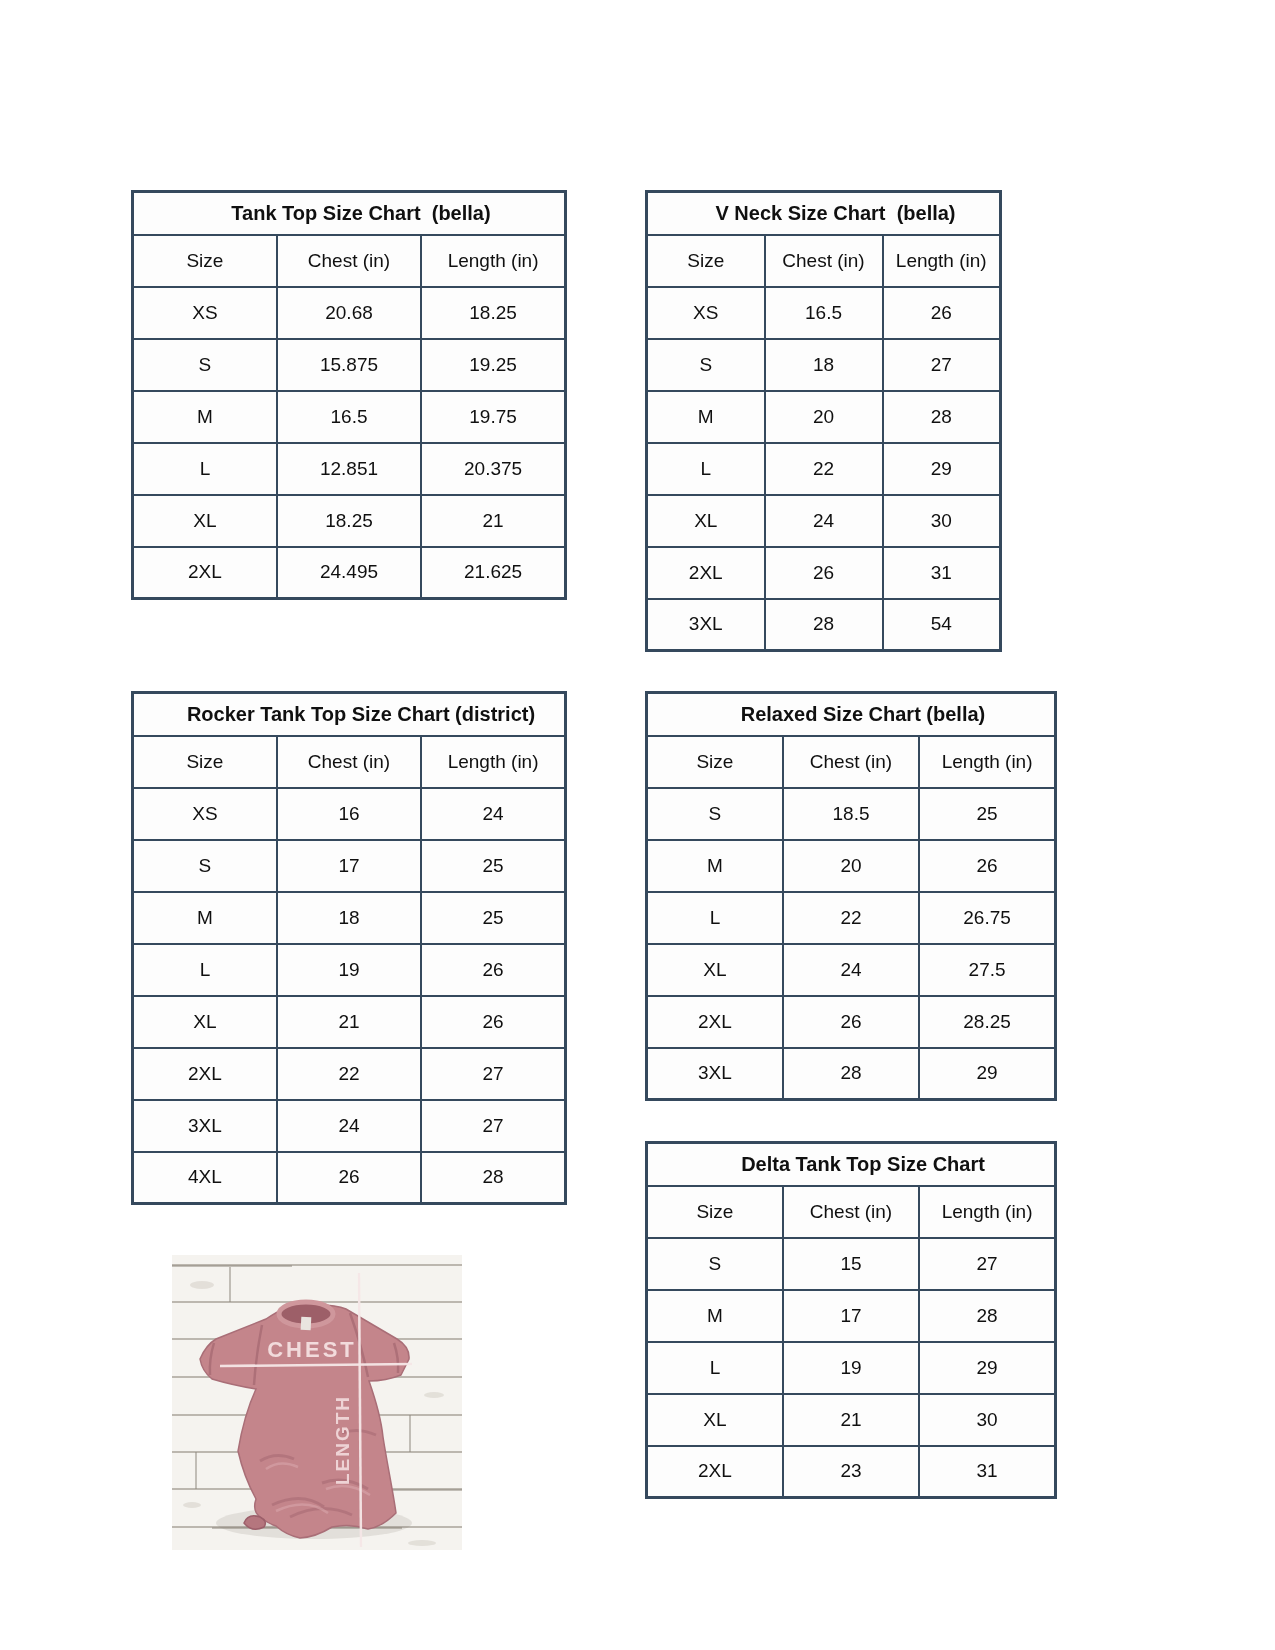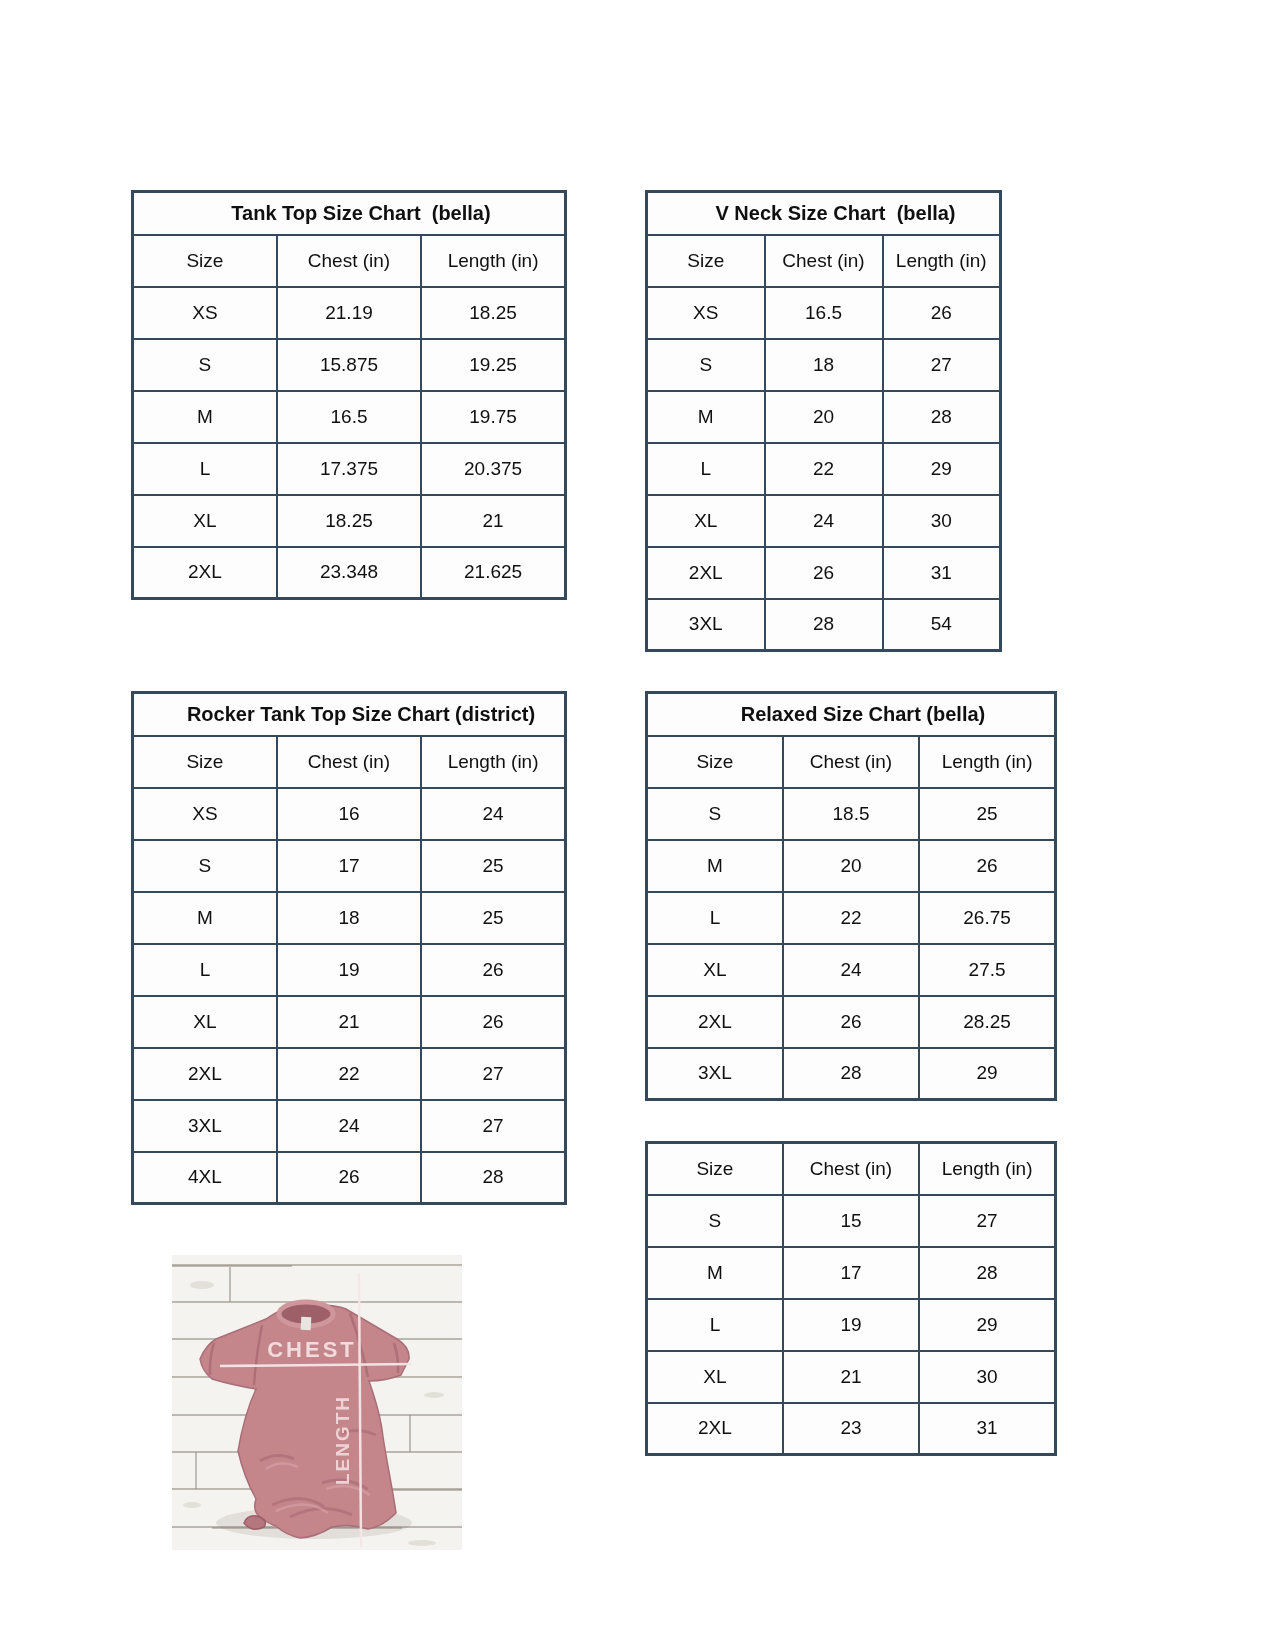--- a/index.html
+++ b/index.html
@@ -63,46 +63,46 @@
         <tr class="title-row">
           <th class="title-cell" colspan="3">Tank Top Size Chart  (bella)</th>
         </tr>
         <tr>
           <th>Size</th>
           <th>Chest (in)</th>
           <th>Length (in)</th>
         </tr>
         <tr>
           <td>XS</td>
-          <td>21.19</td>
+          <td>20.68</td>
           <td>18.25</td>
         </tr>
         <tr>
           <td>S</td>
           <td>15.875</td>
           <td>19.25</td>
         </tr>
         <tr>
           <td>M</td>
           <td>16.5</td>
           <td>19.75</td>
         </tr>
         <tr>
           <td>L</td>
-          <td>17.375</td>
+          <td>12.851</td>
           <td>20.375</td>
         </tr>
         <tr>
           <td>XL</td>
           <td>18.25</td>
           <td>21</td>
         </tr>
         <tr>
           <td>2XL</td>
-          <td>23.348</td>
+          <td>24.495</td>
           <td>21.625</td>
         </tr>
       </tbody>
     </table>
 
   <table class="size-table" id="table-v-neck">
       <tbody>
         <tr class="title-row">
           <th class="title-cell" colspan="3">V Neck Size Chart  (bella)</th>
         </tr>
@@ -240,20 +240,23 @@
         <tr>
           <td>3XL</td>
           <td>28</td>
           <td>29</td>
         </tr>
       </tbody>
     </table>
 
   <table class="size-table" id="table-delta">
       <tbody>
+        <tr class="title-row">
+          <th class="title-cell" colspan="3">Delta Tank Top Size Chart</th>
+        </tr>
         <tr>
           <th>Size</th>
           <th>Chest (in)</th>
           <th>Length (in)</th>
         </tr>
         <tr>
           <td>S</td>
           <td>15</td>
           <td>27</td>
         </tr>

